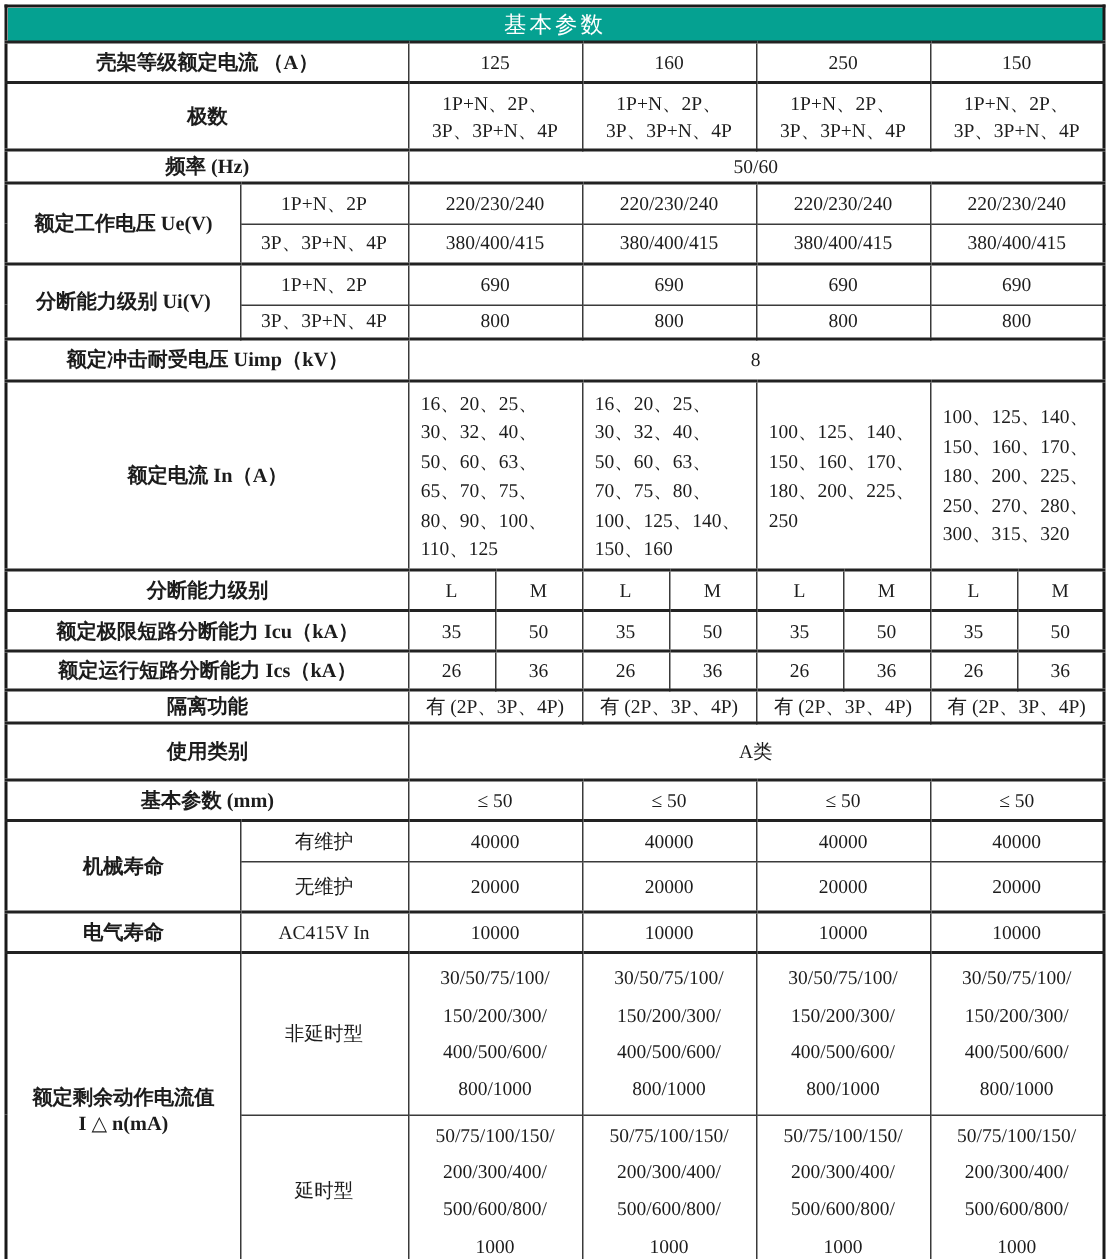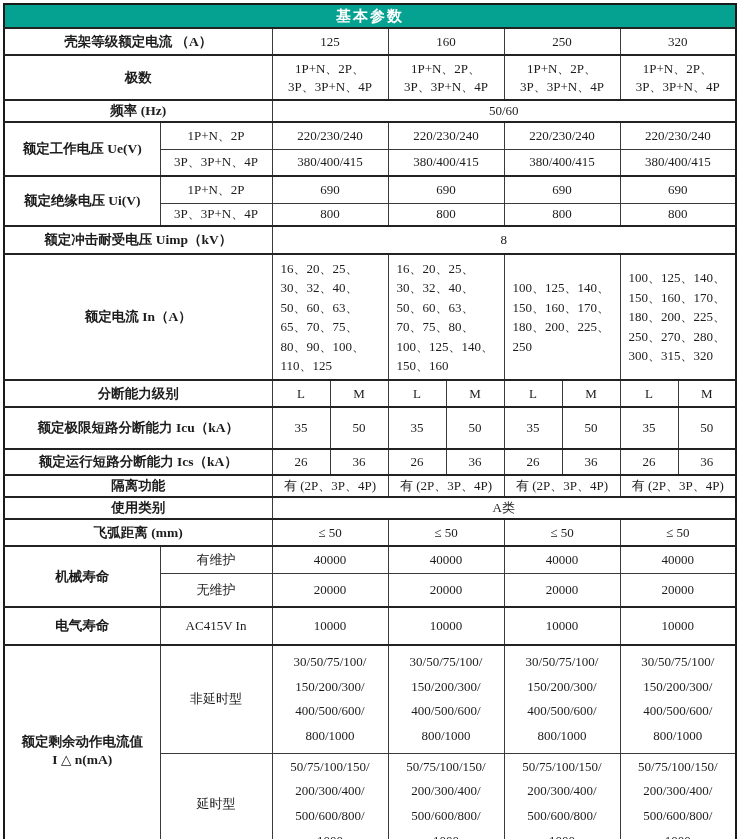--- a/index.html
+++ b/index.html
@@ -23,21 +23,21 @@
   td, th {
     border: 1px solid #3a3a3a;
     text-align: center;
     vertical-align: middle;
     padding: 1px 2px;
     overflow: hidden;
   }
   tr.grp > td { border-top-width: 2px; border-top-color: #222; }
   th.title {
     color: #ffffff;
-    font-weight: bold;
+    font-weight: normal;
     font-size: 15px;
     letter-spacing: 2px;
     height: 24px;
     margin-top: 12px;
   }
   td.label { font-size: 13.5px; font-weight: bold; }
   .pre { white-space: pre-line; }
   td.in-list {
     text-align: left;
     padding-left: 8px;
@@ -75,21 +75,21 @@
     <tbody>
         <tr style="height:24px">
       <th class="title" colspan="10" id="title-cell" style="background: rgb(5, 161, 145); color: rgb(255, 255, 255);">基本参数</th>
     </tr>
 
     <tr class="grp" style="height:27px">
       <td class="label" colspan="2">壳架等级额定电流 （A）</td>
       <td colspan="2">125</td>
       <td colspan="2">160</td>
       <td colspan="2">250</td>
-      <td colspan="2">320</td>
+      <td colspan="2">150</td>
     </tr>
 
     <tr class="grp" style="height:45px">
       <td class="label" colspan="2">极数</td>
       <td class="pre" colspan="2">1P+N、2P、
 3P、3P+N、4P</td>
       <td class="pre" colspan="2">1P+N、2P、
 3P、3P+N、4P</td>
       <td class="pre" colspan="2">1P+N、2P、
 3P、3P+N、4P</td>
@@ -112,21 +112,21 @@
     </tr>
     <tr style="height:27px">
       <td>3P、3P+N、4P</td>
       <td colspan="2">380/400/415</td>
       <td colspan="2">380/400/415</td>
       <td colspan="2">380/400/415</td>
       <td colspan="2">380/400/415</td>
     </tr>
 
     <tr class="grp" style="height:27px">
-      <td class="label" rowspan="2">额定绝缘电压 Ui(V)</td>
+      <td class="label" rowspan="2">分断能力级别 Ui(V)</td>
       <td>1P+N、2P</td>
       <td colspan="2">690</td>
       <td colspan="2">690</td>
       <td colspan="2">690</td>
       <td colspan="2">690</td>
     </tr>
     <tr style="height:23px">
       <td>3P、3P+N、4P</td>
       <td colspan="2">800</td>
       <td colspan="2">800</td>
@@ -169,21 +169,21 @@
       <td>L</td>
       <td>M</td>
       <td>L</td>
       <td>M</td>
       <td>L</td>
       <td>M</td>
       <td>L</td>
       <td>M</td>
     </tr>
 
-    <tr class="grp" style="height:42px">
+    <tr class="grp" style="height:27px">
       <td class="label" colspan="2">额定极限短路分断能力 Icu（kA）</td>
       <td>35</td>
       <td>50</td>
       <td>35</td>
       <td>50</td>
       <td>35</td>
       <td>50</td>
       <td>35</td>
       <td>50</td>
     </tr>
@@ -201,27 +201,27 @@
     </tr>
 
     <tr class="grp" style="height:20px">
       <td class="label" colspan="2">隔离功能</td>
       <td colspan="2">有 (2P、3P、4P)</td>
       <td colspan="2">有 (2P、3P、4P)</td>
       <td colspan="2">有 (2P、3P、4P)</td>
       <td colspan="2">有 (2P、3P、4P)</td>
     </tr>
 
-    <tr class="grp" style="height:22px">
+    <tr class="grp" style="height:38px">
       <td class="label" colspan="2">使用类别</td>
       <td colspan="8">A类</td>
     </tr>
 
     <tr class="grp" style="height:27px">
-      <td class="label" colspan="2">飞弧距离 (mm)</td>
+      <td class="label" colspan="2">基本参数 (mm)</td>
       <td colspan="2">≤ 50</td>
       <td colspan="2">≤ 50</td>
       <td colspan="2">≤ 50</td>
       <td colspan="2">≤ 50</td>
     </tr>
 
     <tr class="grp" style="height:27px">
       <td class="label" rowspan="2">机械寿命</td>
       <td>有维护</td>
       <td colspan="2">40000</td>
@@ -230,21 +230,21 @@
       <td colspan="2">40000</td>
     </tr>
     <tr style="height:34px">
       <td>无维护</td>
       <td colspan="2">20000</td>
       <td colspan="2">20000</td>
       <td colspan="2">20000</td>
       <td colspan="2">20000</td>
     </tr>
 
-    <tr class="grp" style="height:38px">
+    <tr class="grp" style="height:27px">
       <td class="label">电气寿命</td>
       <td>AC415V In</td>
       <td colspan="2">10000</td>
       <td colspan="2">10000</td>
       <td colspan="2">10000</td>
       <td colspan="2">10000</td>
     </tr>
 
     <tr class="grp" style="height:108px">
       <td class="label pre" rowspan="2">额定剩余动作电流值

